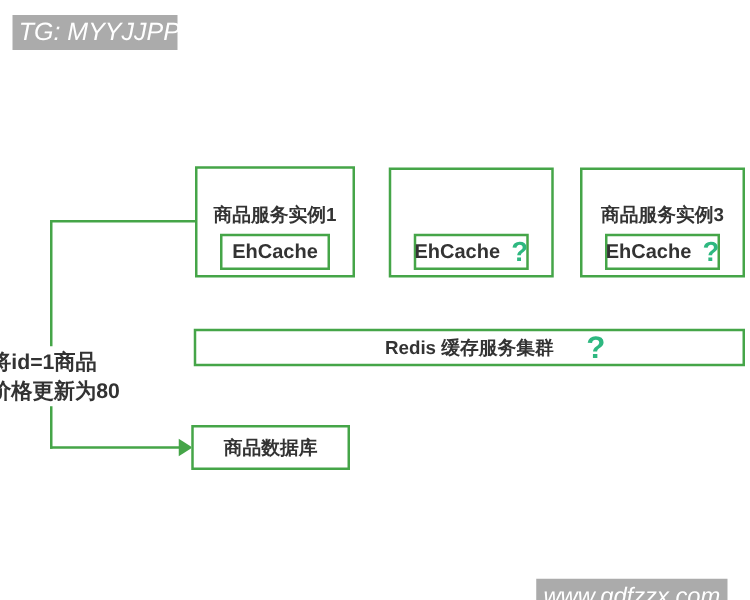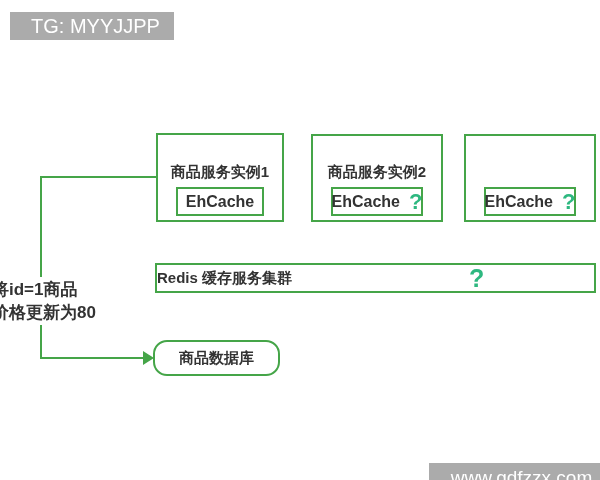--- a/index.html
+++ b/index.html
@@ -13,22 +13,23 @@
   }
   .stage { position: absolute; left: 0; top: 0; width: 600px; height: 480px; }
 
   
   .wm {
     position: absolute;
     background: #ababab;
     color: #ffffff;
     font-size: 20px;
     line-height: 28px;
-    padding: 0 21px;
+    padding: 0 5px;
     white-space: nowrap;
+    font-style: italic;
   }
   .wm-top { left: 10px; top: 12px; width: 122px; height: 28px; }
   .wm-bottom { left: 429px; top: 443px; width: 143px; height: 30px; line-height: 30px; font-size: 19px; text-align: center; margin-top: 20px; }
 
   
   .gbox {
     position: absolute;
     border: 2px solid #45a548;
     box-sizing: border-box;
     background: #ffffff;
@@ -68,29 +69,28 @@
   .q-redis {
     position: absolute;
     left: 312px;
     top: 1px;
     font-size: 25px;
   }
 
   .redis-box {
     display: flex;
     align-items: center;
-    justify-content: flex-start;
+    justify-content: center;
   }
   .redis-label { font-weight: bold; font-size: 15px; }
 
   .db-box {
     display: flex;
     align-items: center;
     justify-content: center;
-    border-radius: 14px;
   }
   .db-label { font-weight: bold; font-size: 15px; }
 
   
   .line { position: absolute; background: #45a548; }
   .line-h1 { left: 40px; top: 176px; width: 117px; height: 2px; }
   .line-v  { left: 40px; top: 176px; width: 2px; height: 183px; }
   .line-h2 { left: 40px; top: 357px; width: 104px; height: 2px; }
   .arrow-head {
     position: absolute;
@@ -127,28 +127,28 @@
   <div class="arrow-head"></div>
 
   <div class="gbox service-box" style="left:156px; top:133px; width:128px; height:89px;">
     <div class="service-label">商品服务实例1</div>
     <div class="cache-box">
       <span class="cache-label">EhCache</span>
     </div>
   </div>
 
   <div class="gbox service-box" style="left:311px; top:134px; width:132px; height:88px;">
-    <div class="service-label">商品服务实例2</div>
     <div class="cache-box">
       <span class="cache-label">EhCache</span>
       <span class="q">?</span>
     </div>
   </div>
 
   <div class="gbox service-box" style="left:464px; top:134px; width:132px; height:88px;">
+    <div class="service-label">商品服务实例3</div>
     <div class="cache-box">
       <span class="cache-label">EhCache</span>
       <span class="q">?</span>
     </div>
   </div>
 
   <div class="gbox redis-box" style="left:155px; top:263px; width:441px; height:30px;">
     <span class="redis-label">Redis 缓存服务集群</span>
     <span class="q q-redis">?</span>
   </div>

